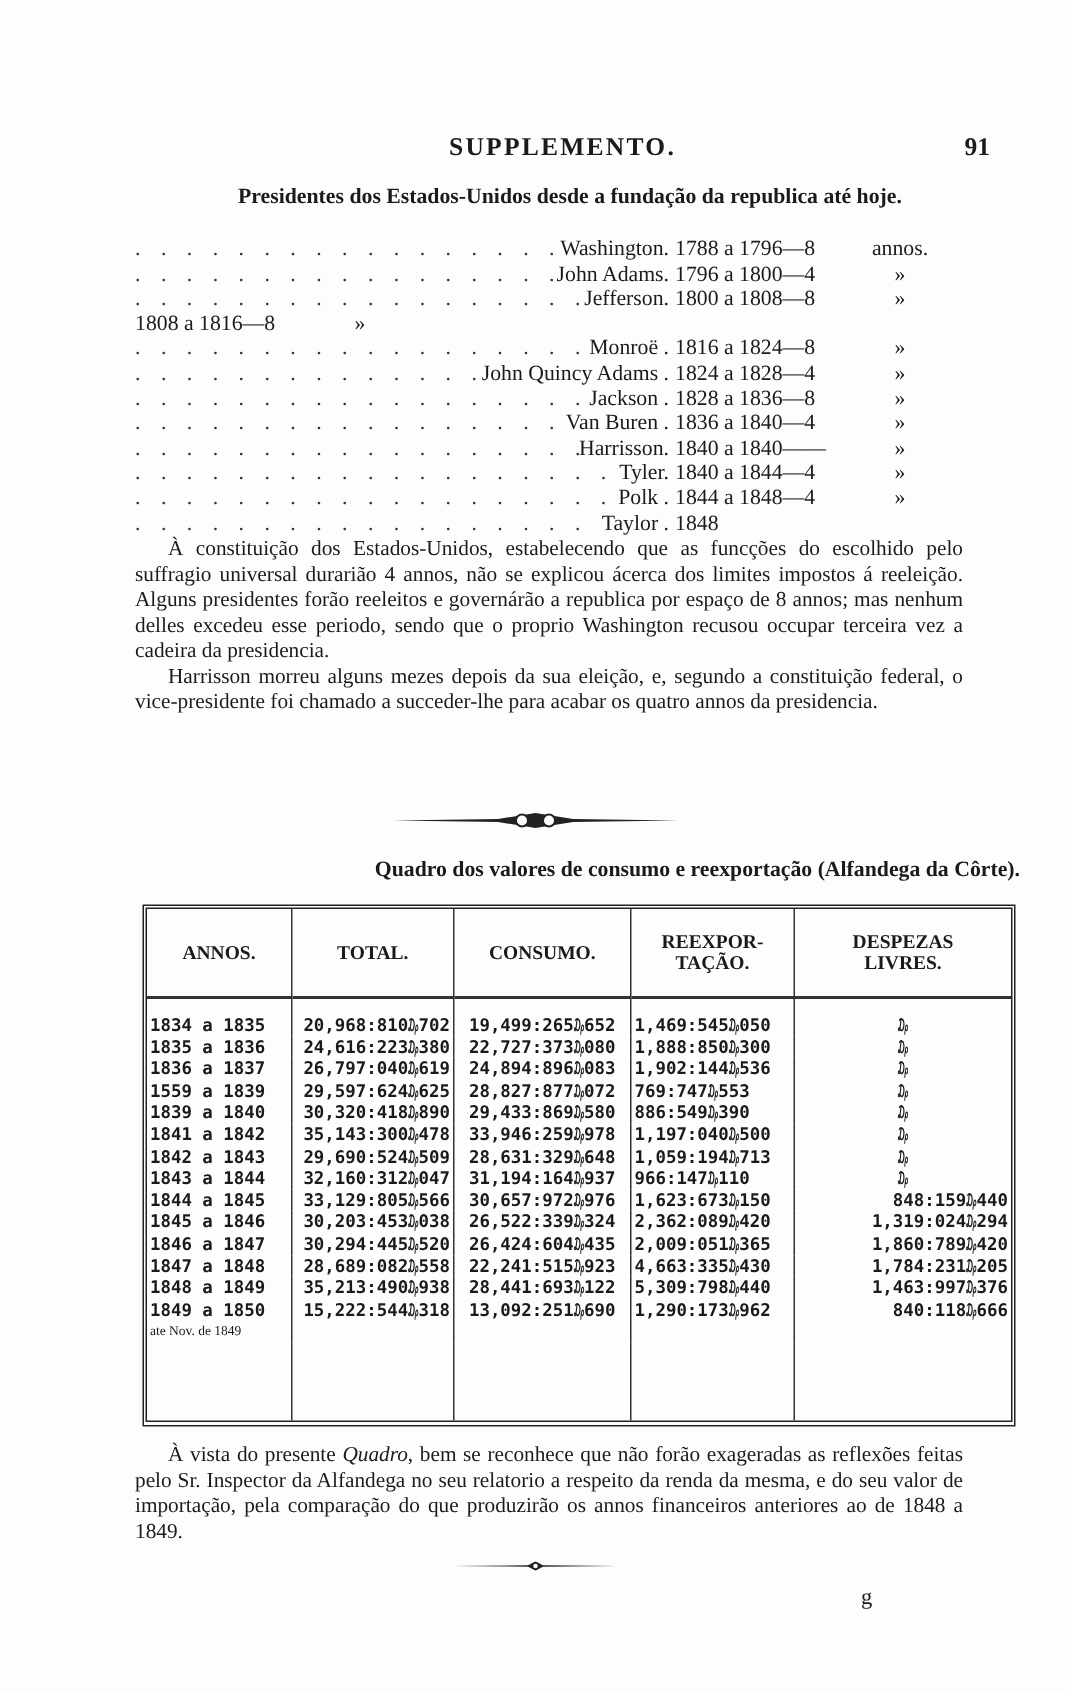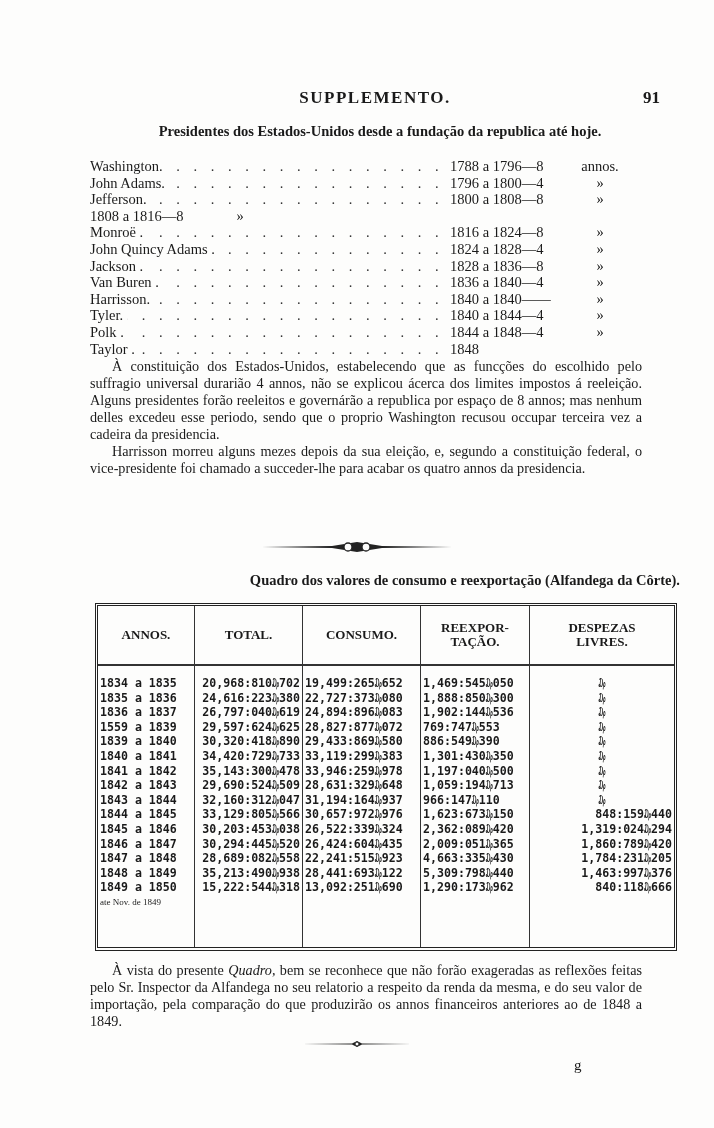--- a/index.html
+++ b/index.html
@@ -18,21 +18,21 @@
   }
   .page-number {
     position:absolute; right:0; top:0; font-family:"Liberation Serif", serif; font-weight:bold; font-size:17px;
   }
   .section-heading {
     position:absolute; top:123px; left:90px; width:580px;
     font-family:"Liberation Serif", serif; font-weight:bold; font-size:14.5px; text-align:center;
   }
   .presidents { position:absolute; top:158px; left:90px; width:560px; }
   .pres-row { display:flex; height:16.6px; line-height:16.6px; font-family:"Liberation Serif", serif; font-size:14.5px; }
-  .pres-name { width:360px; white-space:nowrap; overflow:hidden; position:relative; }
+  .pres-name { width:360px; white-space:nowrap; overflow:hidden; position:relative;text-align:right; }
   .pres-name span.n { background:#fdfdfc; padding-right:4px; position:relative; z-index:1; }
   .pres-name::after {
     content:". . . . . . . . . . . . . . . . . . . . . . . . . . . . . . . . . . . .";
     position:absolute; left:0; top:0; white-space:nowrap; letter-spacing:5px; color:#333;
   }
   .pres-term { width:120px; }
   .pres-unit { width:60px; text-align:center; }
   .para {
     position:absolute; left:90px; width:552px;
     font-family:"Liberation Serif", serif; font-size:14.2px; line-height:17px; text-align:justify;
@@ -58,21 +58,21 @@
     height:58px; border-bottom:2px solid #333; border-right:1px solid #333; padding:0 4px; text-align:center;
   }
   table.values th:last-child { border-right:none; }
   table.values td {
     border-right:1px solid #333; padding:0 2px; white-space:nowrap; height:14.6px; line-height:14.6px;
     font-weight:bold;
   }
   table.values td:last-child { border-right:none; }
   td.c-years { text-align:left; padding-left:5px; width:92px; }
   td.c-total { text-align:right; width:103px; }
-  td.c-consumo { text-align:left; width:113px; }
+  td.c-consumo { text-align:center; width:113px; }
   td.c-reexp { width:104px; }
   td.c-desp { text-align:right; padding-right:6px; }
   td.c-desp.sym { text-align:center; }
   tr.spacer td { height:10px; }
   tr.note td { height:14px; font-size:9px; font-family:"Liberation Serif", serif; font-weight:normal; }
   tr.tail td { height:auto; }
   .closing { top:962px; }
   .signature { position:absolute; top:1057px; left:574px; font-family:"Liberation Serif", serif; font-size:15px; }
 </style>
 </head>
@@ -213,27 +213,20 @@
             <td class="c-desp sym">₯</td>
           </tr>
           <tr>
             <td class="c-years">1839 a 1840</td>
             <td class="c-total">30,320:418₯890</td>
             <td class="c-consumo">29,433:869₯580</td>
             <td class="c-reexp">886:549₯390</td>
             <td class="c-desp sym">₯</td>
           </tr>
           <tr>
-            <td class="c-years">1840 a 1841</td>
-            <td class="c-total">34,420:729₯733</td>
-            <td class="c-consumo">33,119:299₯383</td>
-            <td class="c-reexp">1,301:430₯350</td>
-            <td class="c-desp sym">₯</td>
-          </tr>
-          <tr>
             <td class="c-years">1841 a 1842</td>
             <td class="c-total">35,143:300₯478</td>
             <td class="c-consumo">33,946:259₯978</td>
             <td class="c-reexp">1,197:040₯500</td>
             <td class="c-desp sym">₯</td>
           </tr>
           <tr>
             <td class="c-years">1842 a 1843</td>
             <td class="c-total">29,690:524₯509</td>
             <td class="c-consumo">28,631:329₯648</td>

